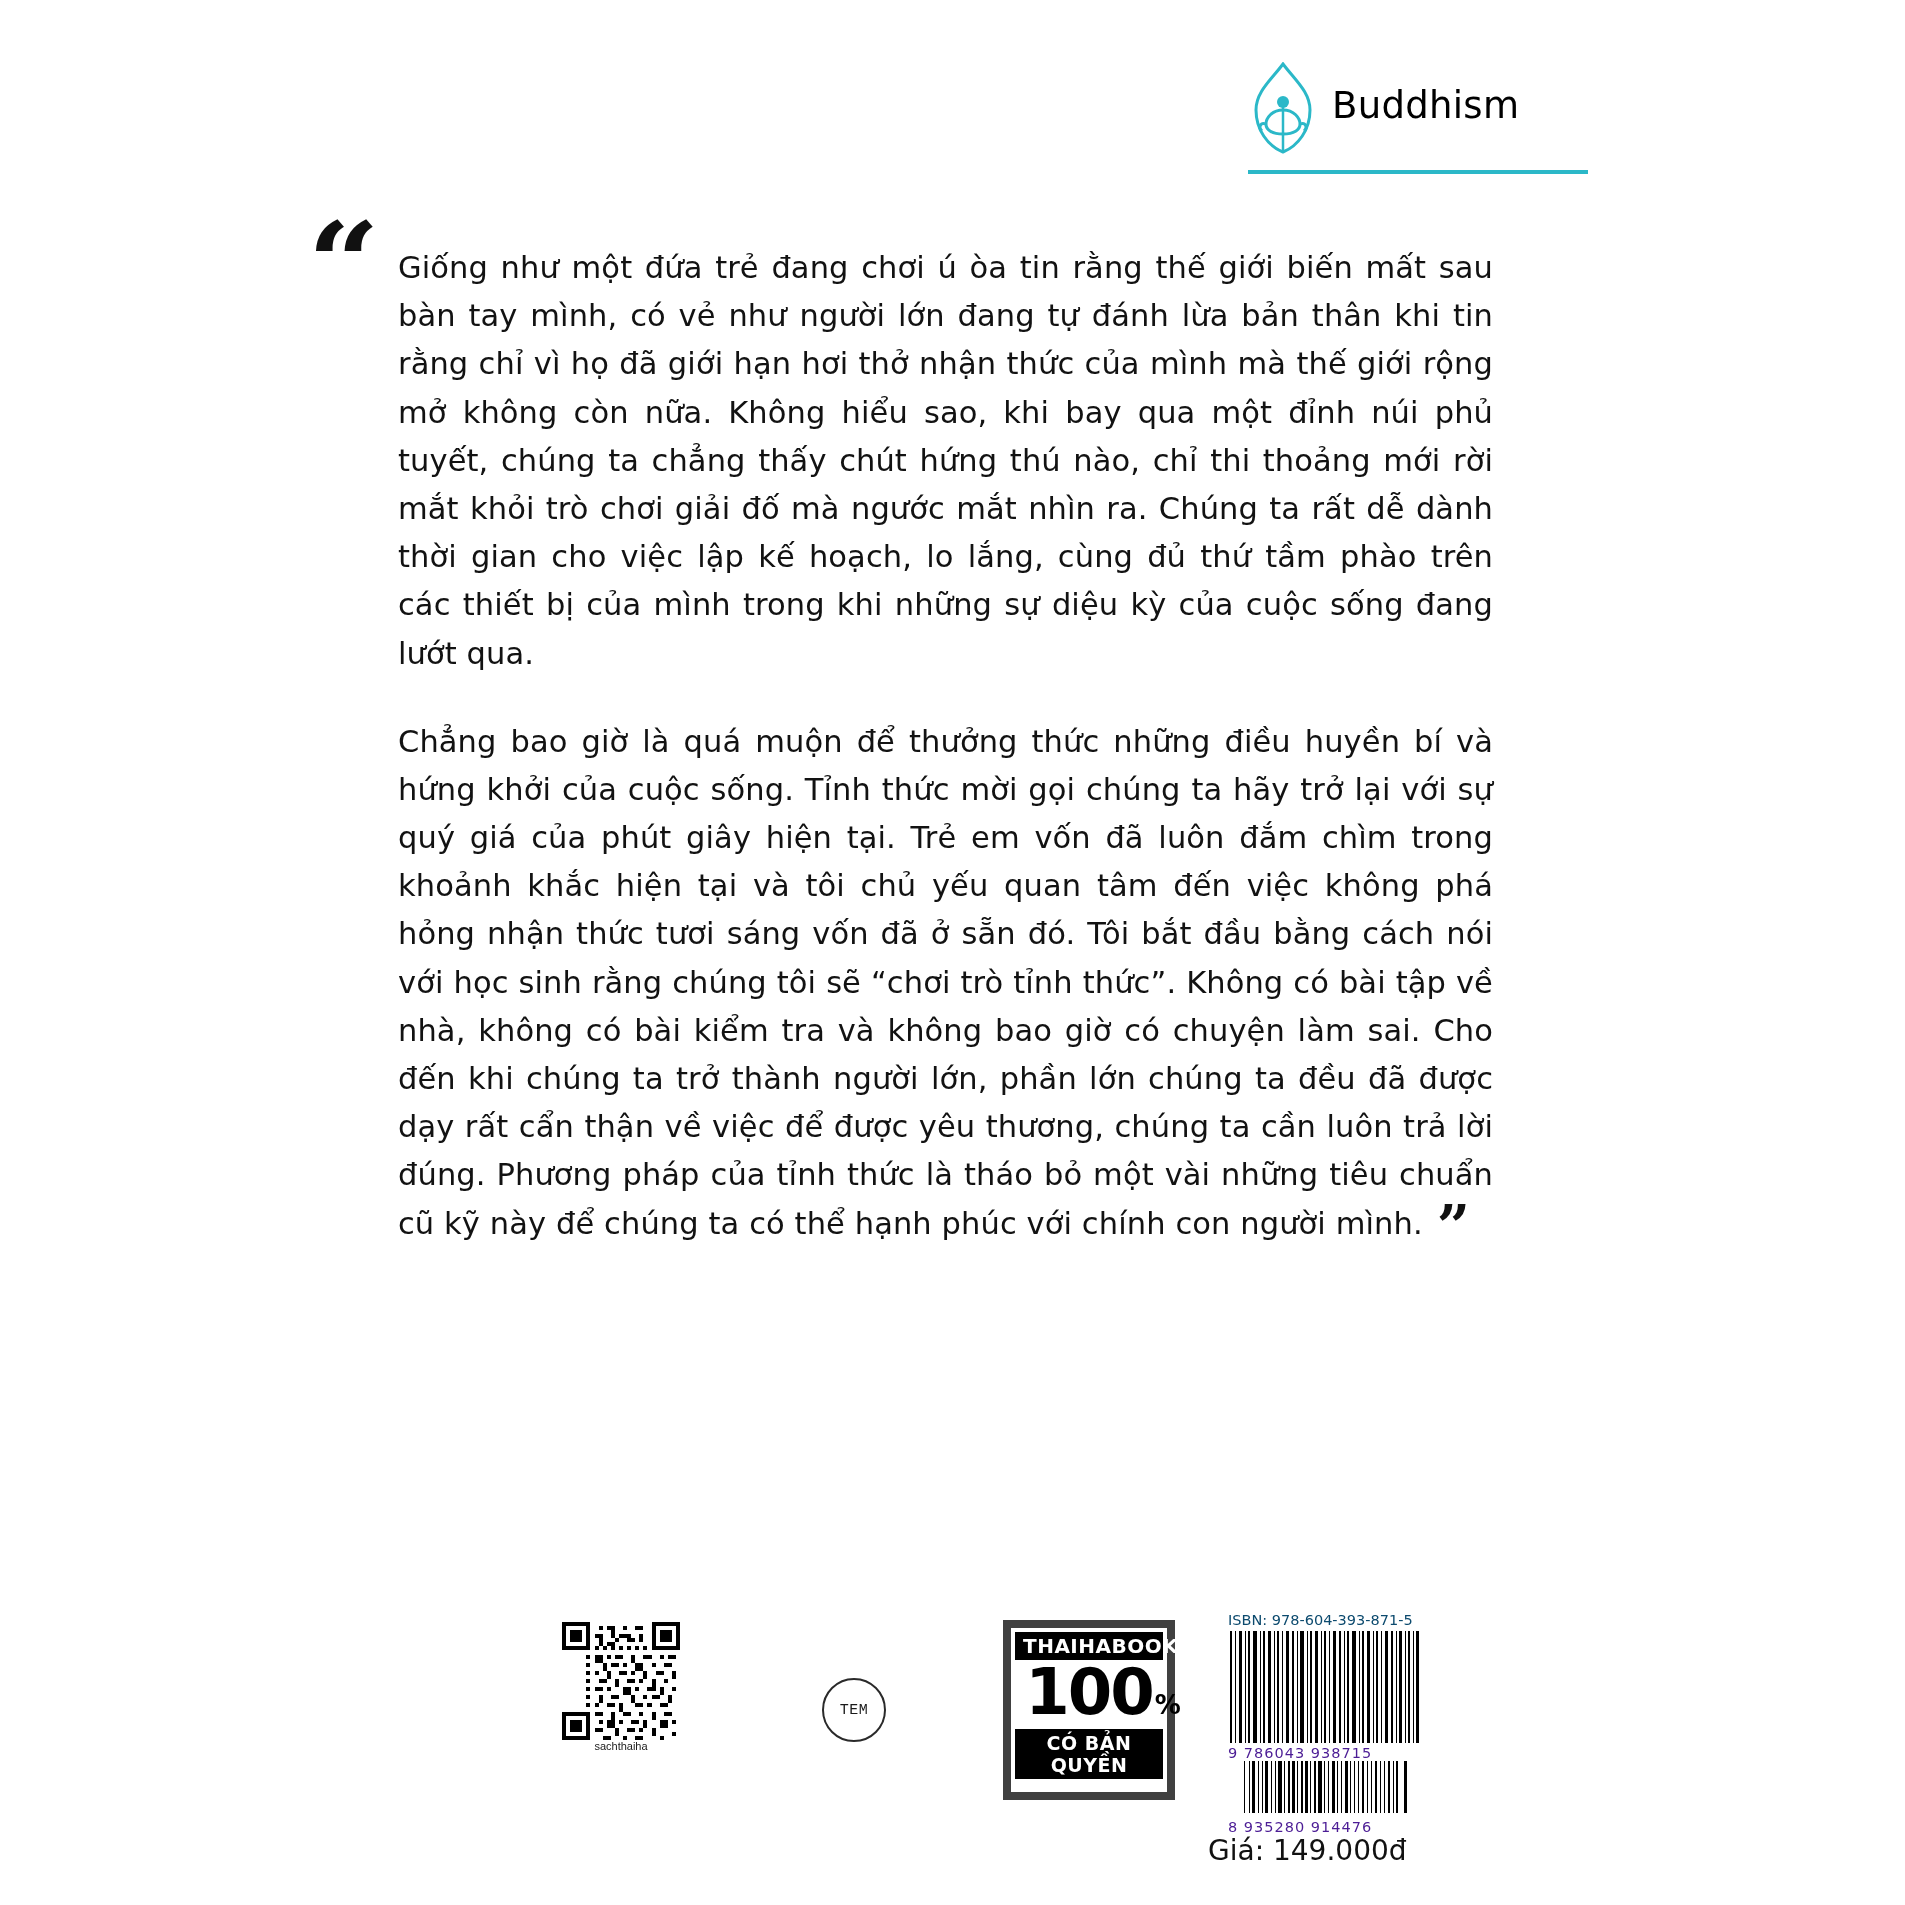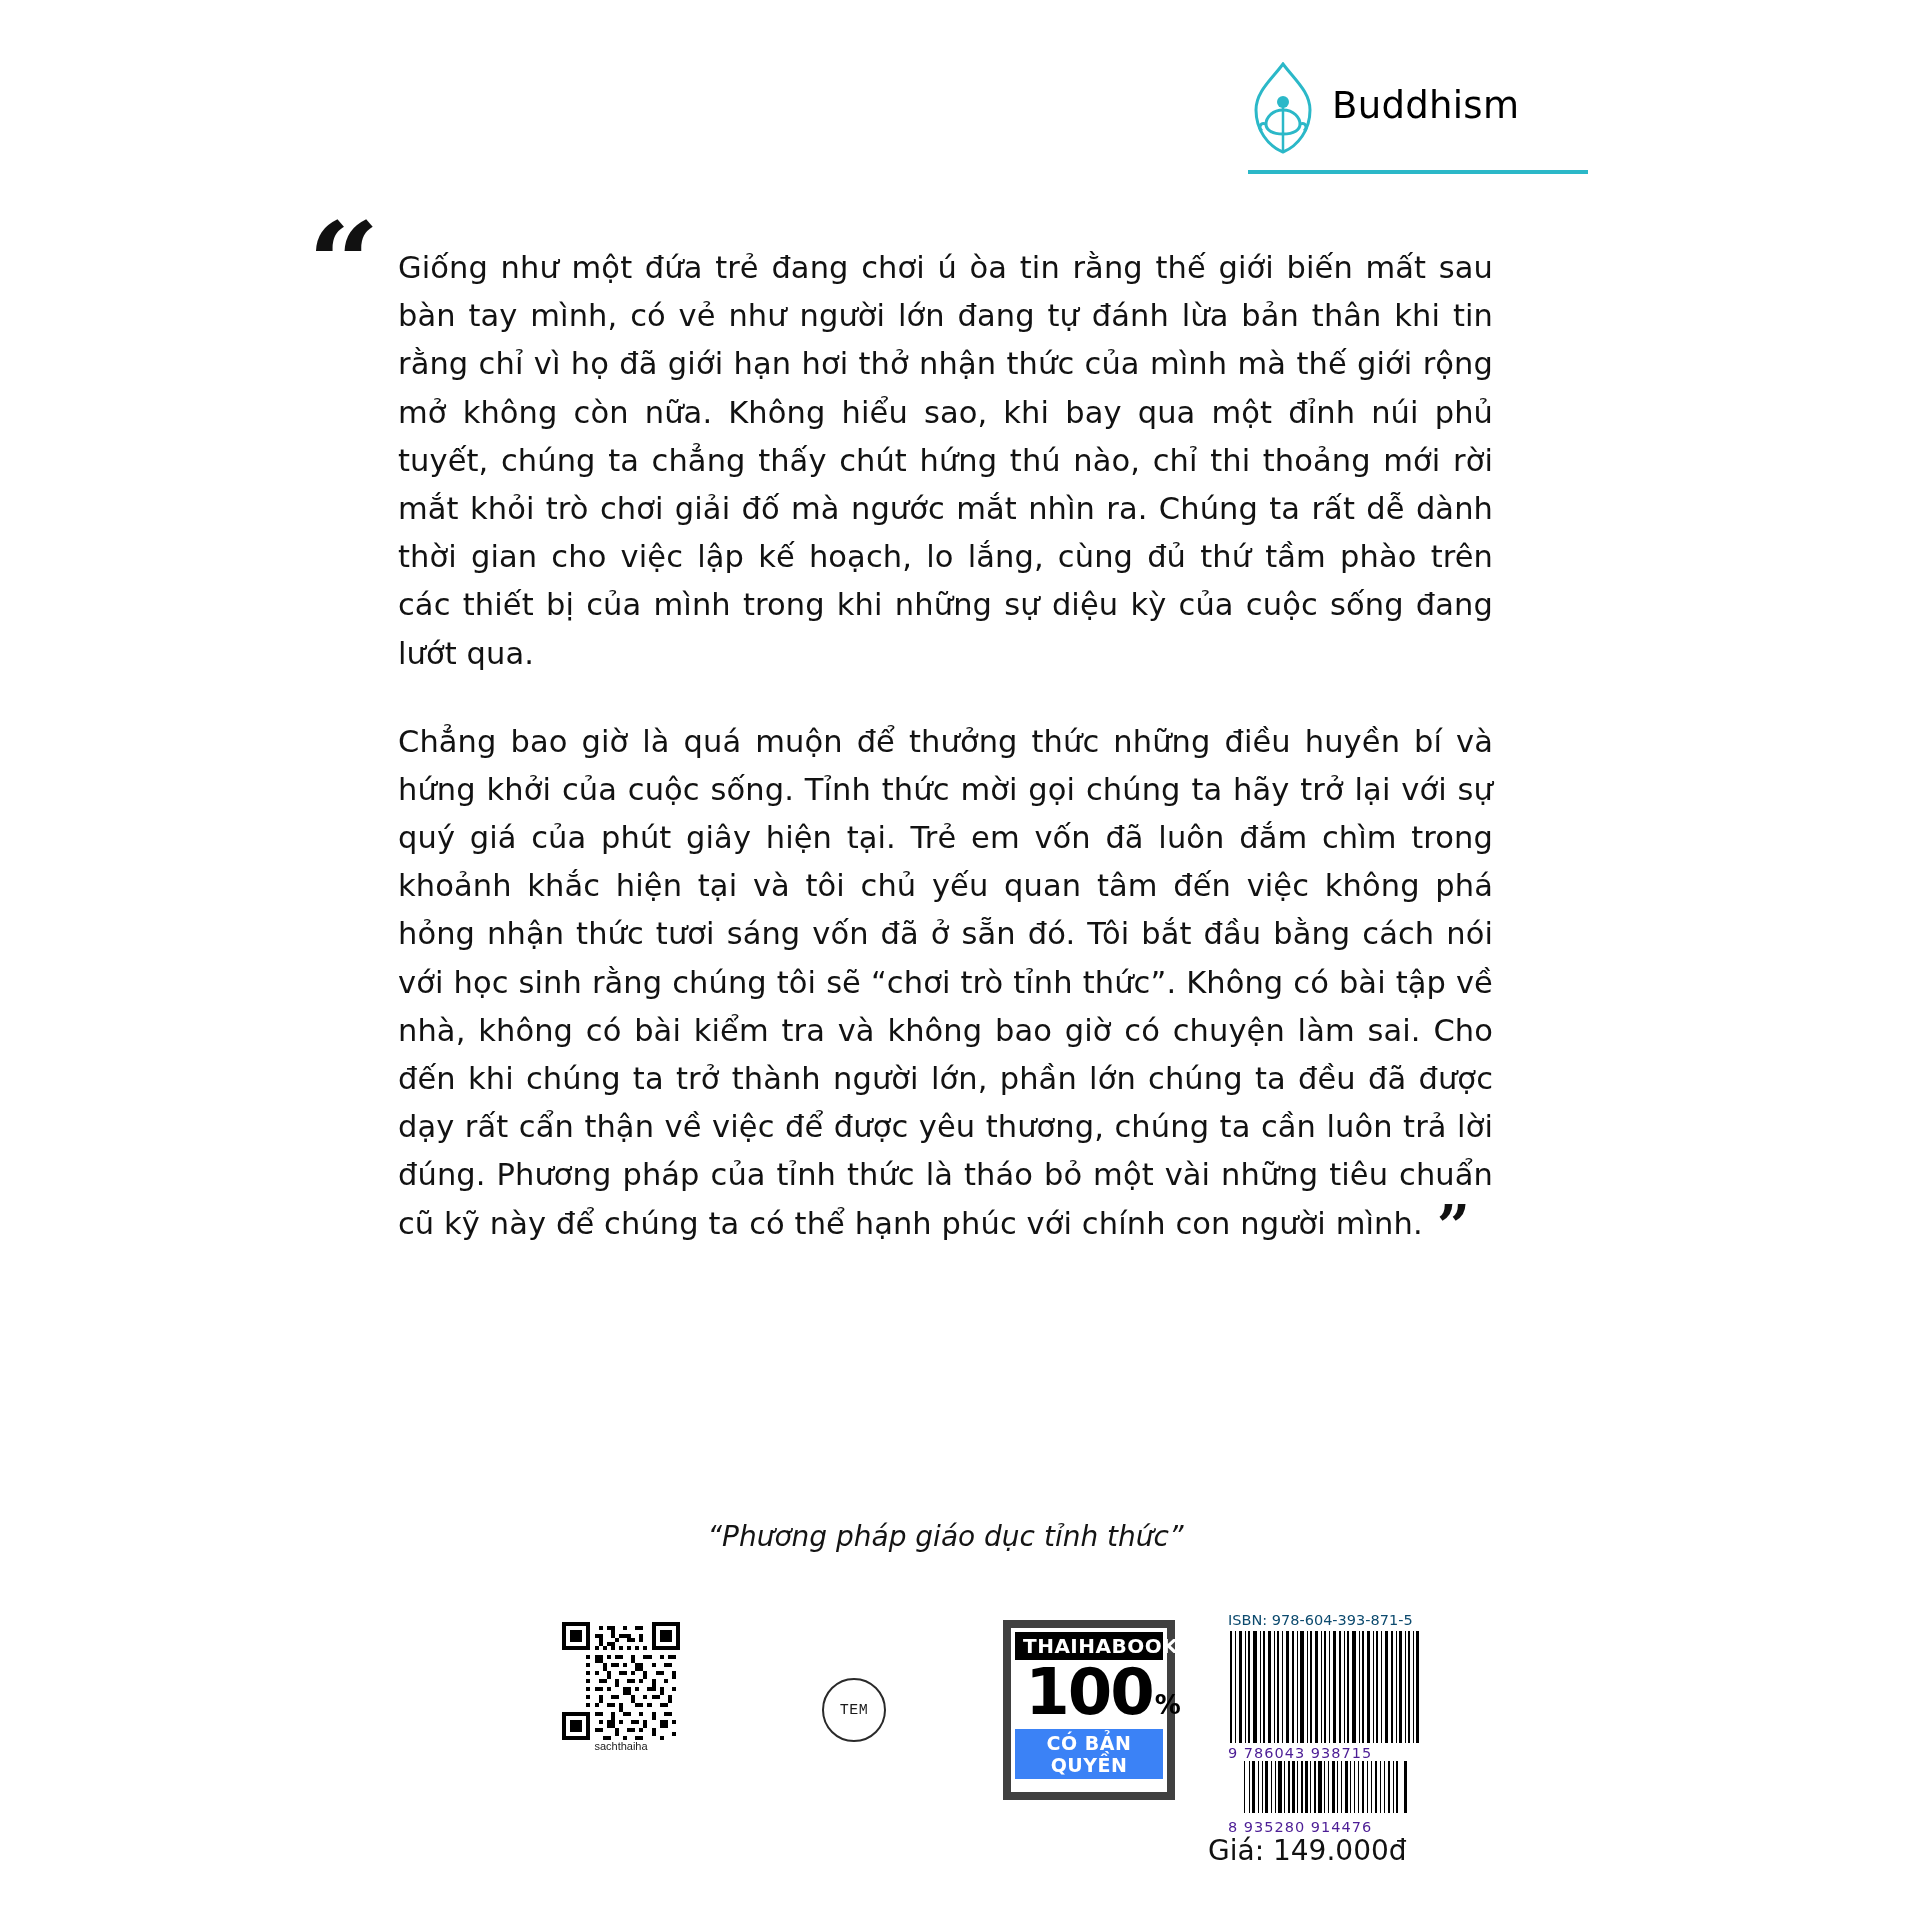--- a/index.html
+++ b/index.html
@@ -184,21 +184,21 @@
     font-size: 64px;
     line-height: 1.02;
     letter-spacing: -2px;
     color: #000000;
     display: flex;
     align-items: baseline;
     margin-left: 26px;
   }
   .cb-num .pct { font-size: 26px; margin-left: 2px; }
   .cb-bottom {
-    background: #3b82f6;
+    background: #000000;
     color: #ffffff;
     font-family: "DejaVu Sans", sans-serif;
     font-weight: 700;
     font-size: 19px;
     letter-spacing: 0.5px;
     padding: 3px 6px;
     margin-top: 4px;
     width: calc(100% - 8px);
     text-align: center;
     box-sizing: border-box;
@@ -256,21 +256,20 @@
     </svg>
     <div class="cat-label">Buddhism</div>
   </div>
 
   <div class="quote-wrap">
     <span class="open-quote">“</span>
     <p class="quote-p">Giống như một đứa trẻ đang chơi ú òa tin rằng thế giới biến mất sau bàn tay mình, có vẻ như người lớn đang tự đánh lừa bản thân khi tin rằng chỉ vì họ đã giới hạn hơi thở nhận thức của mình mà thế giới rộng mở không còn nữa. Không hiểu sao, khi bay qua một đỉnh núi phủ tuyết, chúng ta chẳng thấy chút hứng thú nào, chỉ thi thoảng mới rời mắt khỏi trò chơi giải đố mà ngước mắt nhìn ra. Chúng ta rất dễ dành thời gian cho việc lập kế hoạch, lo lắng, cùng đủ thứ tầm phào trên các thiết bị của mình trong khi những sự diệu kỳ của cuộc sống đang lướt qua.</p>
     <p class="quote-p"><span>Chẳng bao giờ là quá muộn để thưởng thức những điều huyền bí và hứng khởi của cuộc sống. Tỉnh thức mời gọi chúng ta hãy trở lại với sự quý giá của phút giây hiện tại. Trẻ em vốn đã luôn đắm chìm trong khoảnh khắc hiện tại và tôi chủ yếu quan tâm đến việc không phá hỏng nhận thức tươi sáng vốn đã ở sẵn đó. Tôi bắt đầu bằng cách nói với học sinh rằng chúng tôi sẽ “chơi trò tỉnh thức”. Không có bài tập về nhà, không có bài kiểm tra và không bao giờ có chuyện làm sai. Cho đến khi chúng ta trở thành người lớn, phần lớn chúng ta đều đã được dạy rất cẩn thận về việc để được yêu thương, chúng ta cần luôn trả lời đúng. Phương pháp của tỉnh thức là tháo bỏ một vài những tiêu chuẩn cũ kỹ này để chúng ta có thể hạnh phúc với chính con người mình.</span><span class="close-quote">”</span></p>
   </div>
 
-  <div class="attribution">“Phương pháp giáo dục tỉnh thức”</div>
 
   <div class="bottom">
 
     <div class="qr-block">
       <svg class="qr" viewBox="0 0 29 29" shape-rendering="crispEdges">
         <rect width="29" height="29" fill="#ffffff"></rect>
         <g fill="#000000">
 
           <rect x="0" y="0" width="7" height="1"></rect>
             <rect x="0" y="6" width="7" height="1"></rect>

